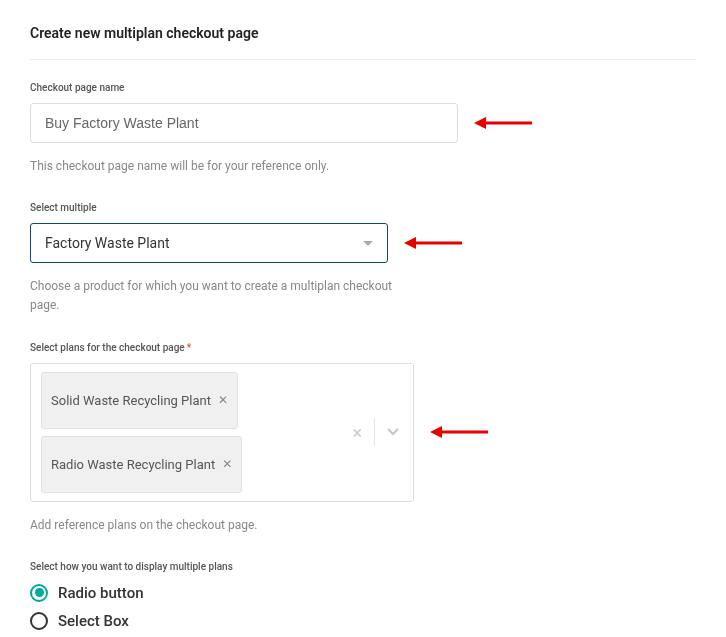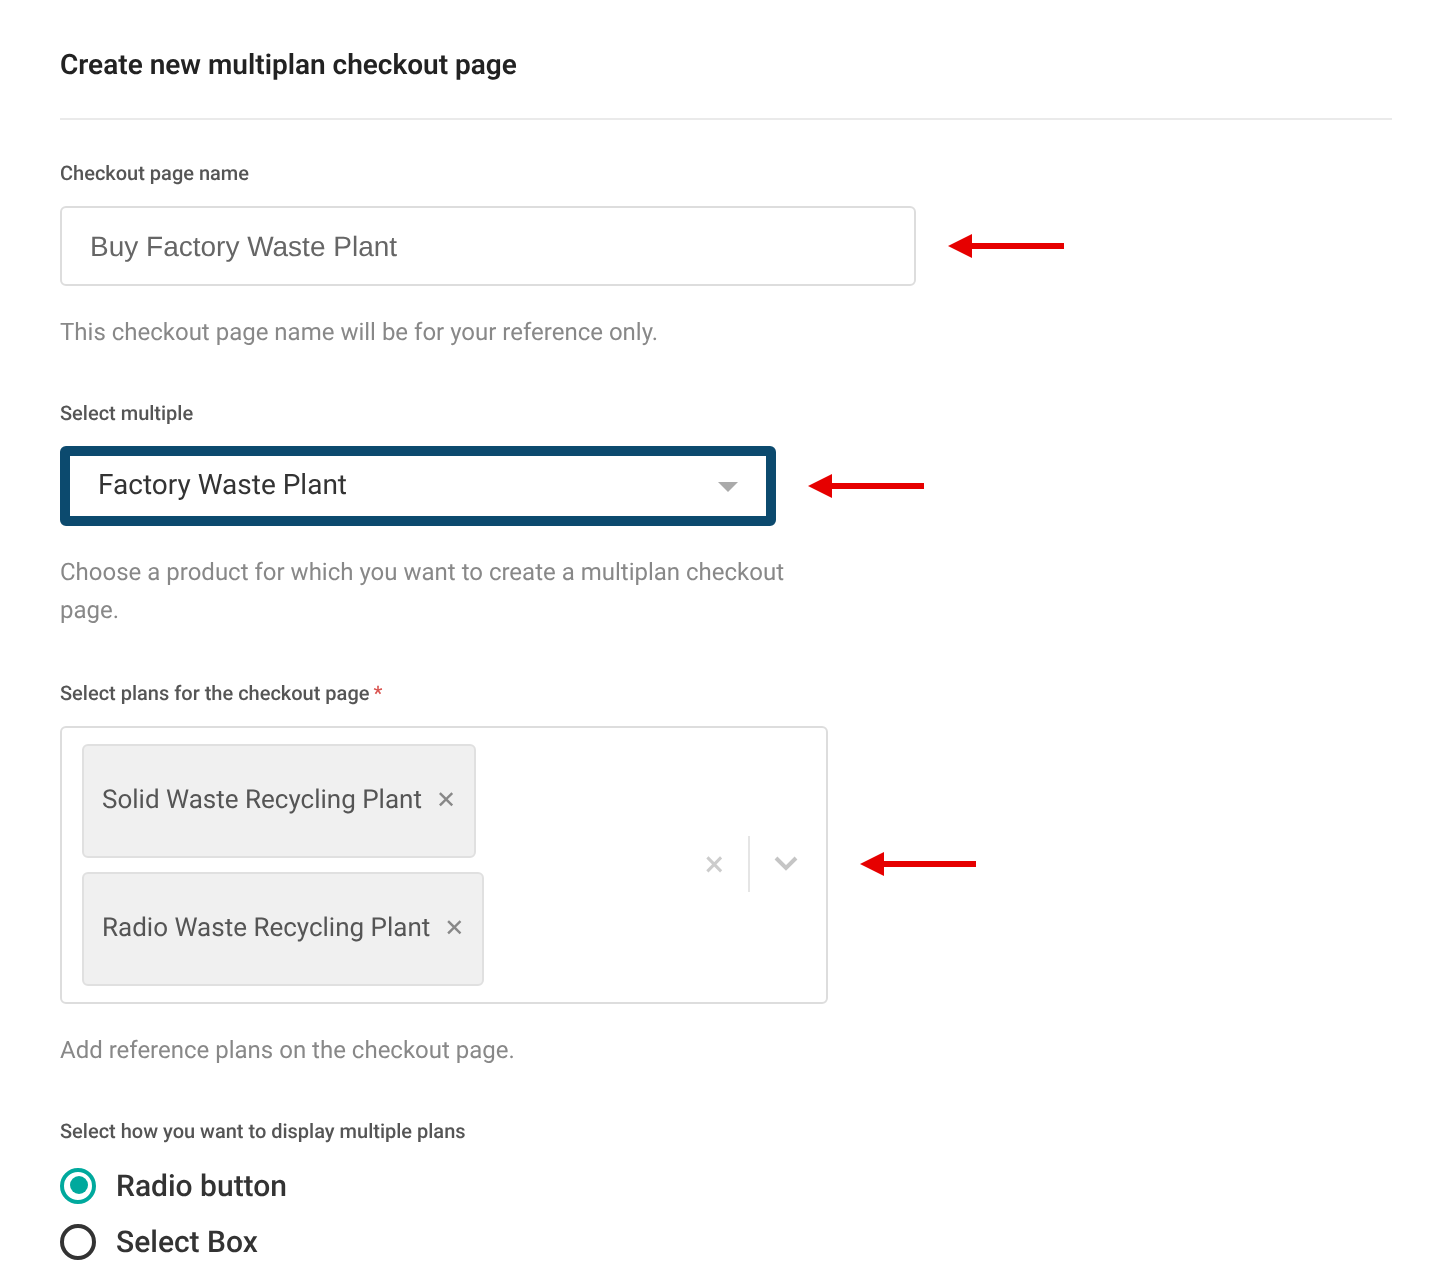--- a/index.html
+++ b/index.html
@@ -56,21 +56,21 @@
   .help-text {
     font-size: 12px;
     color: #888;
     margin-top: 14px;
     line-height: 1.6;
     max-width: 380px;
   }
   .select-box {
     width: 358px;
     height: 40px;
-    border: 5px solid #0c4a6e;
+    border: 1px solid #0c4a6e;
     border-radius: 3px;
     padding: 0 14px;
     font-size: 14px;
     color: #333;
     display: flex;
     align-items: center;
     justify-content: space-between;
     cursor: pointer;
     background: #fff;
   }

